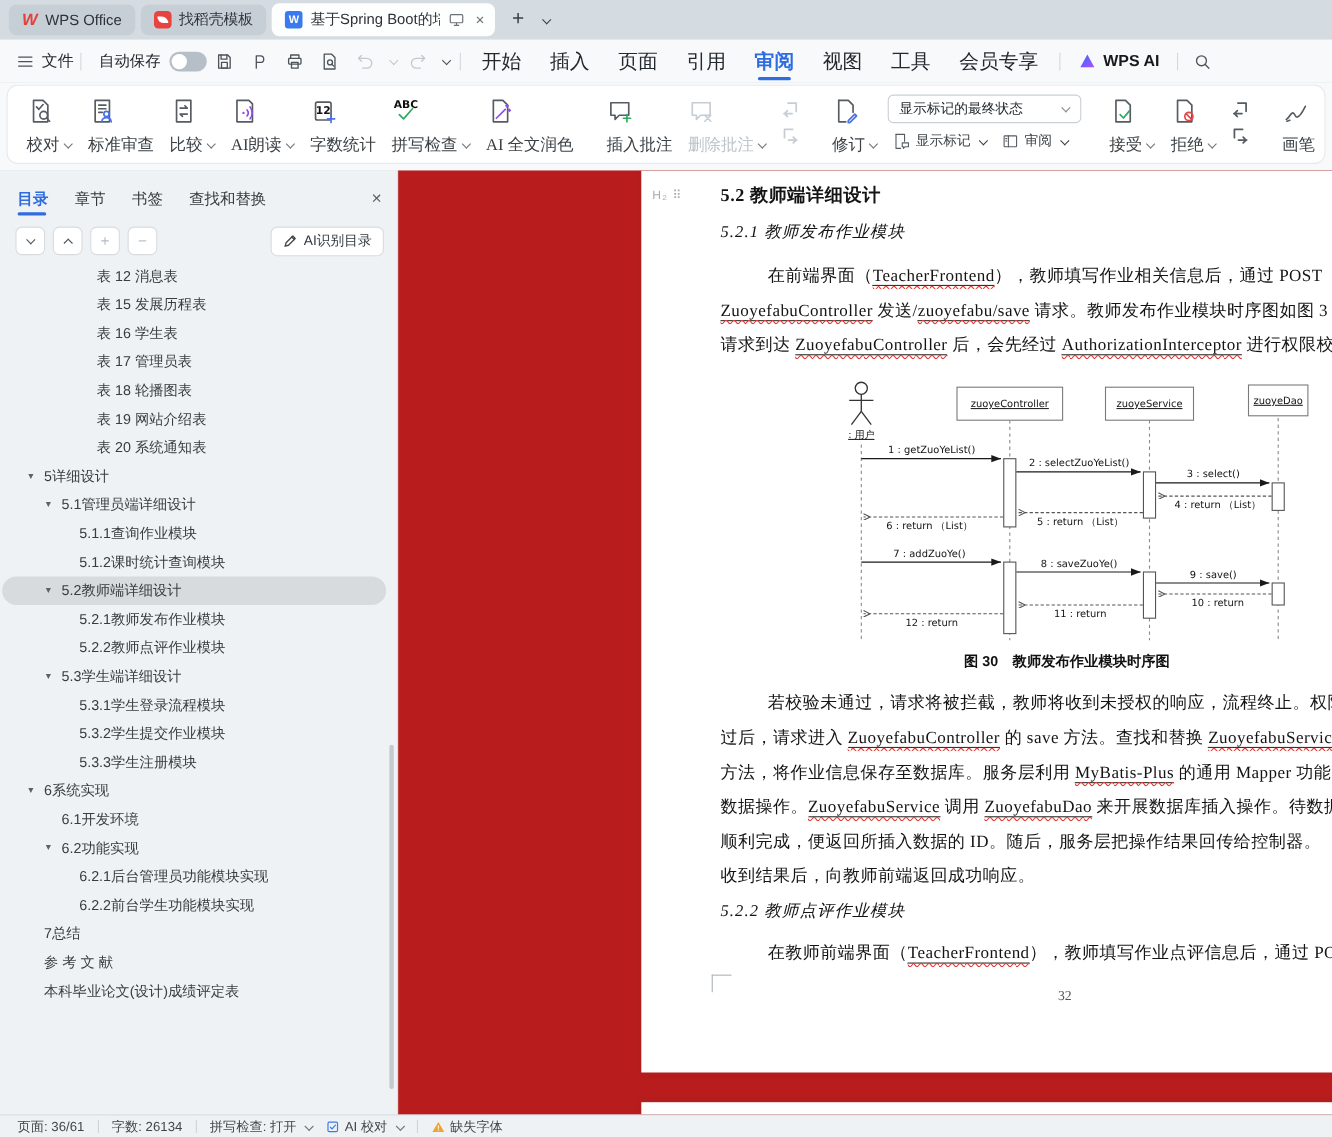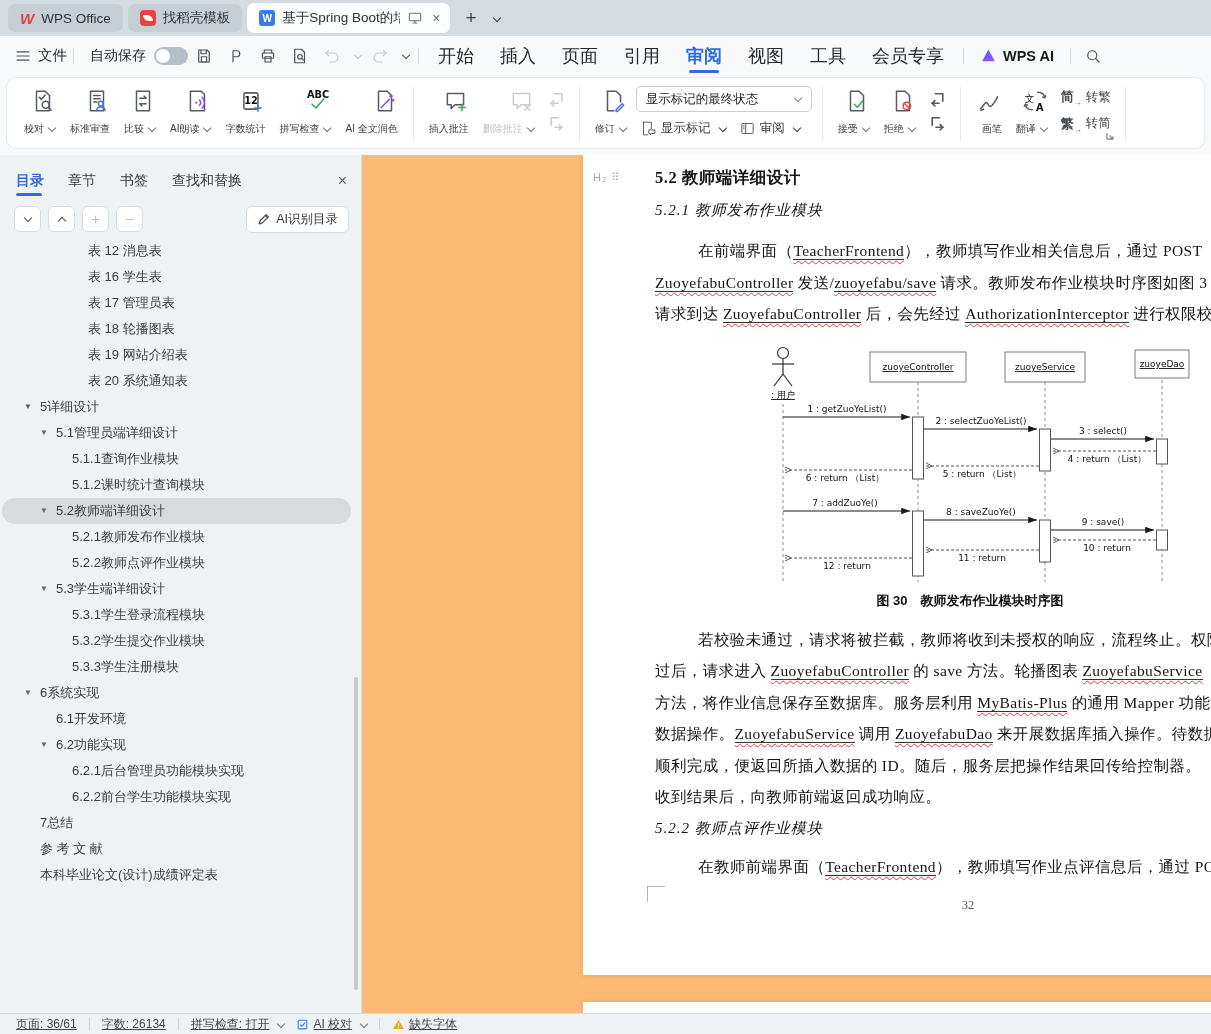--- a/index.html
+++ b/index.html
@@ -42,24 +42,24 @@
   .autosave { display:flex; gap:8px; font-size:14px; color:#24292e; margin-left:10px; }
   .toggle { width:34px; height:18px; border-radius:9px; background:#b6bfc8; position:relative; }
   .toggle::after { content:""; position:absolute; left:2px; top:2px; width:14px; height:14px; border-radius:50%; background:#fff; }
   .wpsai { display:flex; align-items:flex-end; gap:6px; font-size:14.5px; font-weight:700; color:#17191c; padding:0 10px; }
 
   
   .ribbonrow { height:80px; background:#f7f9fa; padding:2px 6px 6px 6px; flex:none; }
   .ribbon { background:#fff; border:1px solid #e7eaed; border-radius:10px; height:72px; display:flex; align-items:stretch; padding:5px 4px 3px 10px; overflow:hidden; position:relative; }
   .rgroup { display:flex; align-items:flex-start; position:relative; }
   .rdiv { width:1px; background:#e6e9ec; margin:4px 8px; align-self:stretch; }
-  .rbtn { display:flex; flex-direction:column; align-items:flex-end; padding:2px 7px; border-radius:6px; }
+  .rbtn { display:flex; flex-direction:column; align-items:flex-start; padding:2px 7px; border-radius:6px; }
   .rbtn .ric { height:32px; display:flex; align-items:center; }
   .ric svg { width:26px; height:26px; stroke:#565c62; fill:none; stroke-width:1.4; stroke-linecap:round; stroke-linejoin:round; }
-  .rlabel { font-size:10px; color:#3c4145; margin-top:5px; display:flex; align-items:center; white-space:nowrap; }
+  .rlabel { font-size:15px; color:#3c4145; margin-top:5px; display:flex; align-items:center; white-space:nowrap;font-family:Liberation Serif, serif; }
   .rlabel .cv { color:#6f757b; }
   .disabled, .disabled .rlabel { color:#bdc4ca !important; }
   .disabled svg * { stroke:#c7cdd3 !important; }
   .rcol { display:flex; flex-direction:column; justify-content:space-between; padding:3px 2px 6px 2px; }
   .rnav { height:24px; display:flex; align-items:center; padding:0 4px; }
   .rnav svg { width:17px; height:17px; stroke:#565c62; fill:none; stroke-width:1.5; stroke-linecap:round; stroke-linejoin:round; }
   .rcolw { display:flex; flex-direction:column; padding:3px 2px; gap:6px; }
   .rdrop { border:1px solid #c9cfd4; border-radius:5px; height:26px; width:176px; display:flex; align-items:center; justify-content:space-between; padding:0 9px; font-size:12.5px; color:#24292e; background:#fff; }
   .rdrop .cv { color:#81878d; }
   .rrow { display:flex; gap:4px; }
@@ -92,40 +92,40 @@
   .toc-item.lv1 { padding-left:54px; }
   .toc-item.lv2 { padding-left:70px; }
   .toc-item.lv3 { padding-left:86px; }
   .toc-item .tri { position:absolute; font-size:8px; color:#5c6267; top:0; }
   .toc-item.lv0 .tri { left:22px; }
   .toc-item.lv1 .tri { left:38px; }
   .toc-item.selected { background:#d7dbdd; }
   .sthumb { position:absolute; right:3px; width:4px; border-radius:2px; background:#c3c9ce; }
 
   
-  .docarea { flex:1; background:#fdba74; position:relative; overflow:hidden; }
+  .docarea { flex:1; background:#b91c1c; position:relative; overflow:hidden; }
   .page { position:absolute; left:221px; top:0; width:710px; height:820px; background:#fff; box-shadow:0 0 5px rgba(60,70,80,.18); padding:10px 0 0 72px; font-family:"Liberation Serif","DejaVu Serif",serif; color:#141414; overflow:hidden; }
   .page2 { position:absolute; left:221px; top:847px; width:710px; height:12px; background:#fff; box-shadow:0 0 5px rgba(60,70,80,.18); }
   .hmark { position:absolute; left:10px; top:16px; font-family:"Liberation Sans",sans-serif; color:#a7adb3; font-size:11px; letter-spacing:1px; }
   .dh2 { font-size:16.5px; font-weight:600; letter-spacing:.5px; margin-top:2px; height:26px; }
   .dh3 { font-size:15px; font-style:italic; font-weight:500; letter-spacing:1px; height:24px; margin-top:8px; }
   .para { margin-top:10px; }
   .dline { height:31.5px; line-height:31.5px; font-size:15.5px; letter-spacing:.4px; white-space:nowrap; }
   .dline.indent { padding-left:43px; }
   .term { border-bottom:1px solid #333; text-decoration:underline; text-decoration-style:wavy; text-decoration-color:#e03a34; text-decoration-thickness:1px; text-underline-offset:4px; }
   .figure { width:450px; margin:14px 0 0 90px; }
   .figure svg { display:block; }
   .figcap { text-align:center; font-family:"Liberation Sans",sans-serif; font-weight:700; font-size:13px; color:#111; margin-top:3px; height:18px; }
   .pagenum { position:absolute; left:355px; top:743px; width:60px; text-align:center; font-size:12.5px; color:#555; }
   .cornermark { position:absolute; left:64px; top:731px; width:18px; height:16px; border-left:1px solid #adb3b8; border-top:1px solid #adb3b8; }
   svg text { font-family:"DejaVu Sans","Liberation Sans",sans-serif; font-size:9px; fill:#111; stroke:none; }
   svg text.obj { text-decoration:underline; }
 
   
-  .statusbar { height:21px; background:#eef2f5; border-top:1px solid #d5dade; display:flex; align-items:center; padding-left:16px; gap:12px; font-size:12px; color:#41464b; flex:none;text-decoration:underline; }
+  .statusbar { height:21px; background:#eef2f5; border-top:1px solid #d5dade; display:flex; align-items:center; padding-left:16px; gap:12px; font-size:12px; color:#41464b; flex:none; }
   .ssep { width:1px; height:12px; background:#ced3d7; }
   .sitem { display:flex; align-items:center; gap:4px; white-space:nowrap; }
   .sitem .cv { width:7px; height:7px; color:#6f757b; }
   .sitem svg { width:13px; height:13px; }
 </style>
 </head>
 <body>
 
 <div class="app">
 
@@ -528,20 +528,21 @@
         <span class="aibtn">
           <svg viewBox="0 0 16 16">
               <path d="M2.5 13.5l1-3.5 7-7 2.5 2.5-7 7z"></path>
               <path d="M9.5 4l2.5 2.5"></path>
             </svg>
           <span>AI识别目录</span>
         </span>
       </div>
       <div class="toclist" style="margin-top:4px;">
           <div class="toc-item lv3"><span>表 12 消息表</span></div>
+          <div class="toc-item lv3"><span>表 15 发展历程表</span></div>
           <div class="toc-item lv3"><span>表 16 学生表</span></div>
           <div class="toc-item lv3"><span>表 17 管理员表</span></div>
           <div class="toc-item lv3"><span>表 18 轮播图表</span></div>
           <div class="toc-item lv3"><span>表 19 网站介绍表</span></div>
           <div class="toc-item lv3"><span>表 20 系统通知表</span></div>
           <div class="toc-item lv0"><span class="tri">▼</span><span>5详细设计</span></div>
           <div class="toc-item lv1"><span class="tri">▼</span><span>5.1管理员端详细设计</span></div>
           <div class="toc-item lv2"><span>5.1.1查询作业模块</span></div>
           <div class="toc-item lv2"><span>5.1.2课时统计查询模块</span></div>
           <div class="toc-item lv1 selected"><span class="tri">▼</span><span>5.2教师端详细设计</span></div>
@@ -652,21 +653,21 @@
               <text x="362" y="207">10 : return</text>
               <text x="237" y="217">11 : return</text>
               <text x="102" y="225">12 : return</text>
             </g>
           </svg>
           <div class="figcap">图 30　教师发布作业模块时序图</div>
         </div>
 
         <div class="para" style="margin-top:14px;">
             <div class="dline indent"><span>若校验未通过，请求将被拦截，教师将收到未授权的响应，流程终止。权限</span></div>
-            <div class="dline"><span>过后，请求进入 </span><span class="term">ZuoyefabuController</span><span> 的 save 方法。轮播图表 </span><span class="term">ZuoyefabuService</span></div>
+            <div class="dline"><span>过后，请求进入 </span><span class="term">ZuoyefabuController</span><span> 的 save 方法。查找和替换 </span><span class="term">ZuoyefabuService</span></div>
             <div class="dline"><span>方法，将作业信息保存至数据库。服务层利用 </span><span class="term">MyBatis-Plus</span><span> 的通用 Mapper 功能</span></div>
             <div class="dline"><span>数据操作。</span><span class="term">ZuoyefabuService</span><span> 调用 </span><span class="term">ZuoyefabuDao</span><span> 来开展数据库插入操作。待数据</span></div>
             <div class="dline"><span>顺利完成，便返回所插入数据的 ID。随后，服务层把操作结果回传给控制器。</span></div>
             <div class="dline"><span>收到结果后，向教师前端返回成功响应。</span></div>
           </div>
         <div class="dh3" style="margin-top:6px;">5.2.2 教师点评作业模块</div>
         <div class="para" style="margin-top:8px;">
             <div class="dline indent"><span>在教师前端界面（</span><span class="term">TeacherFrontend</span><span>），教师填写作业点评信息后，通过 PO</span></div>
           </div>
 

